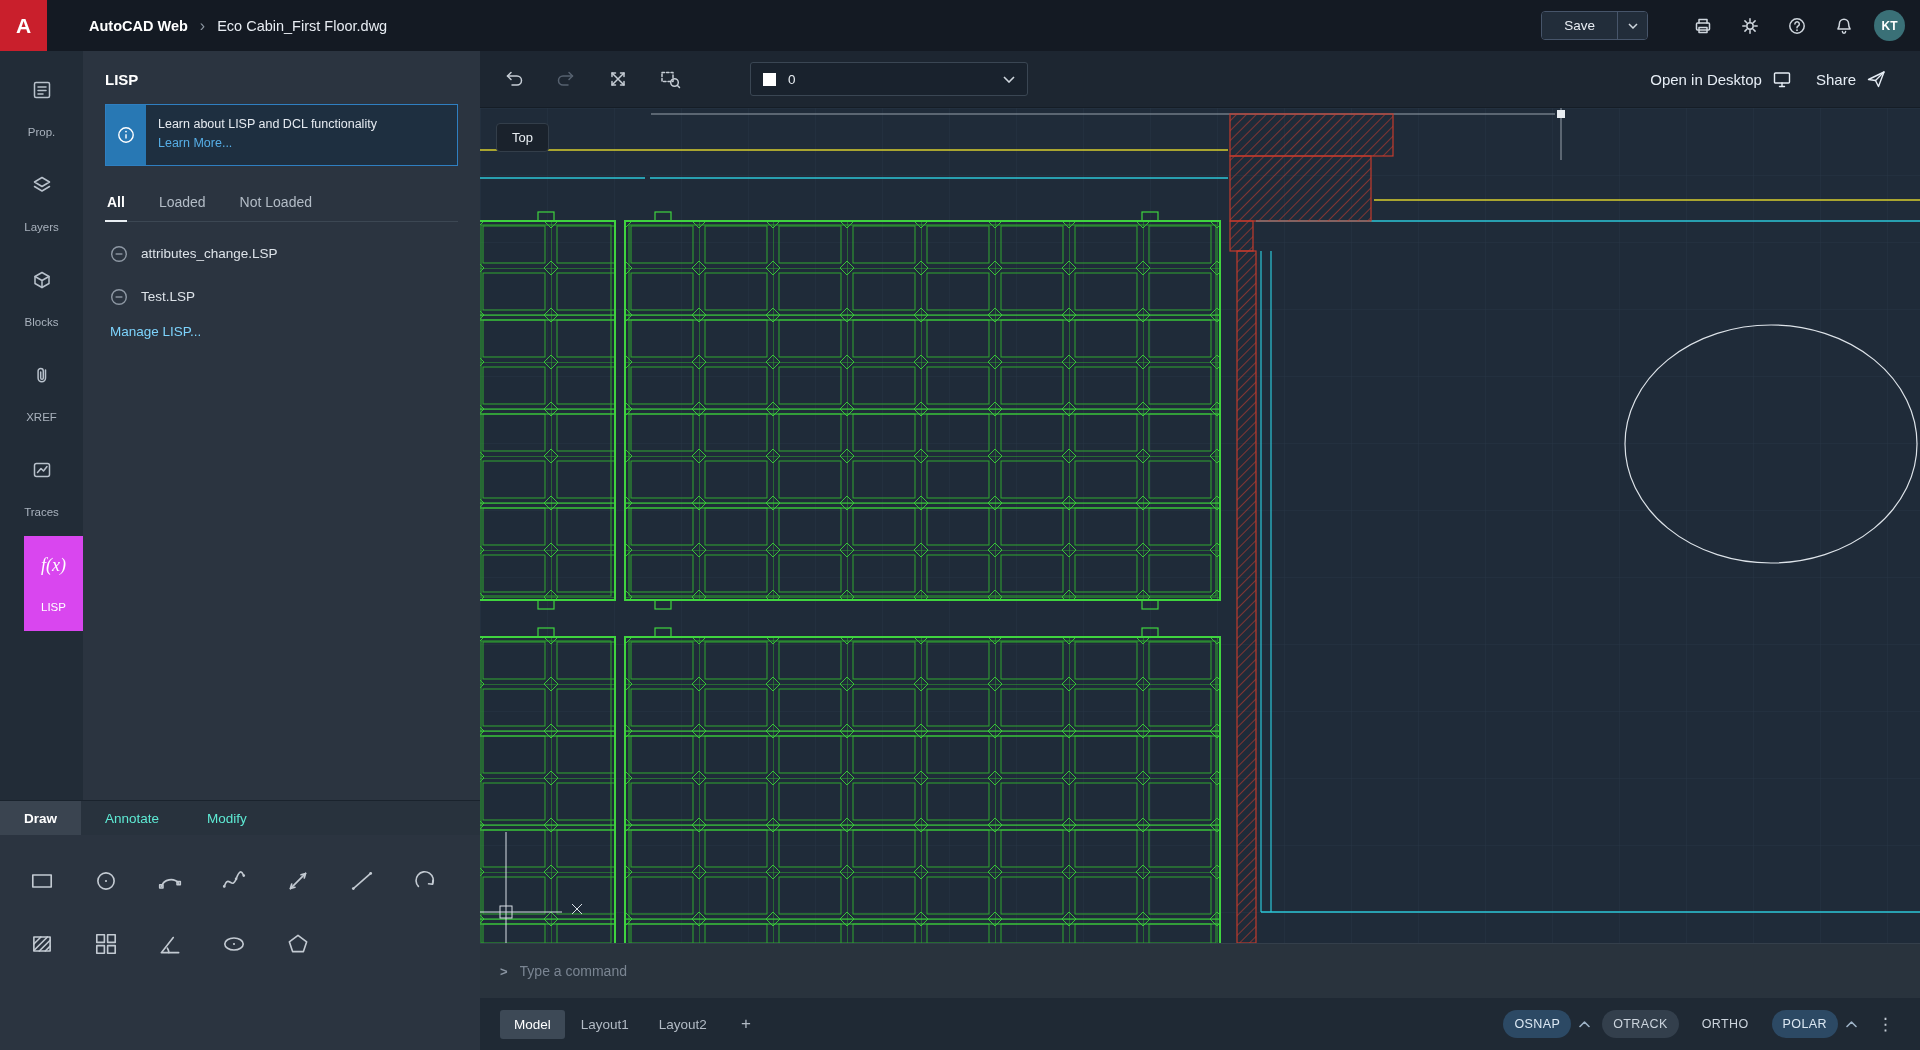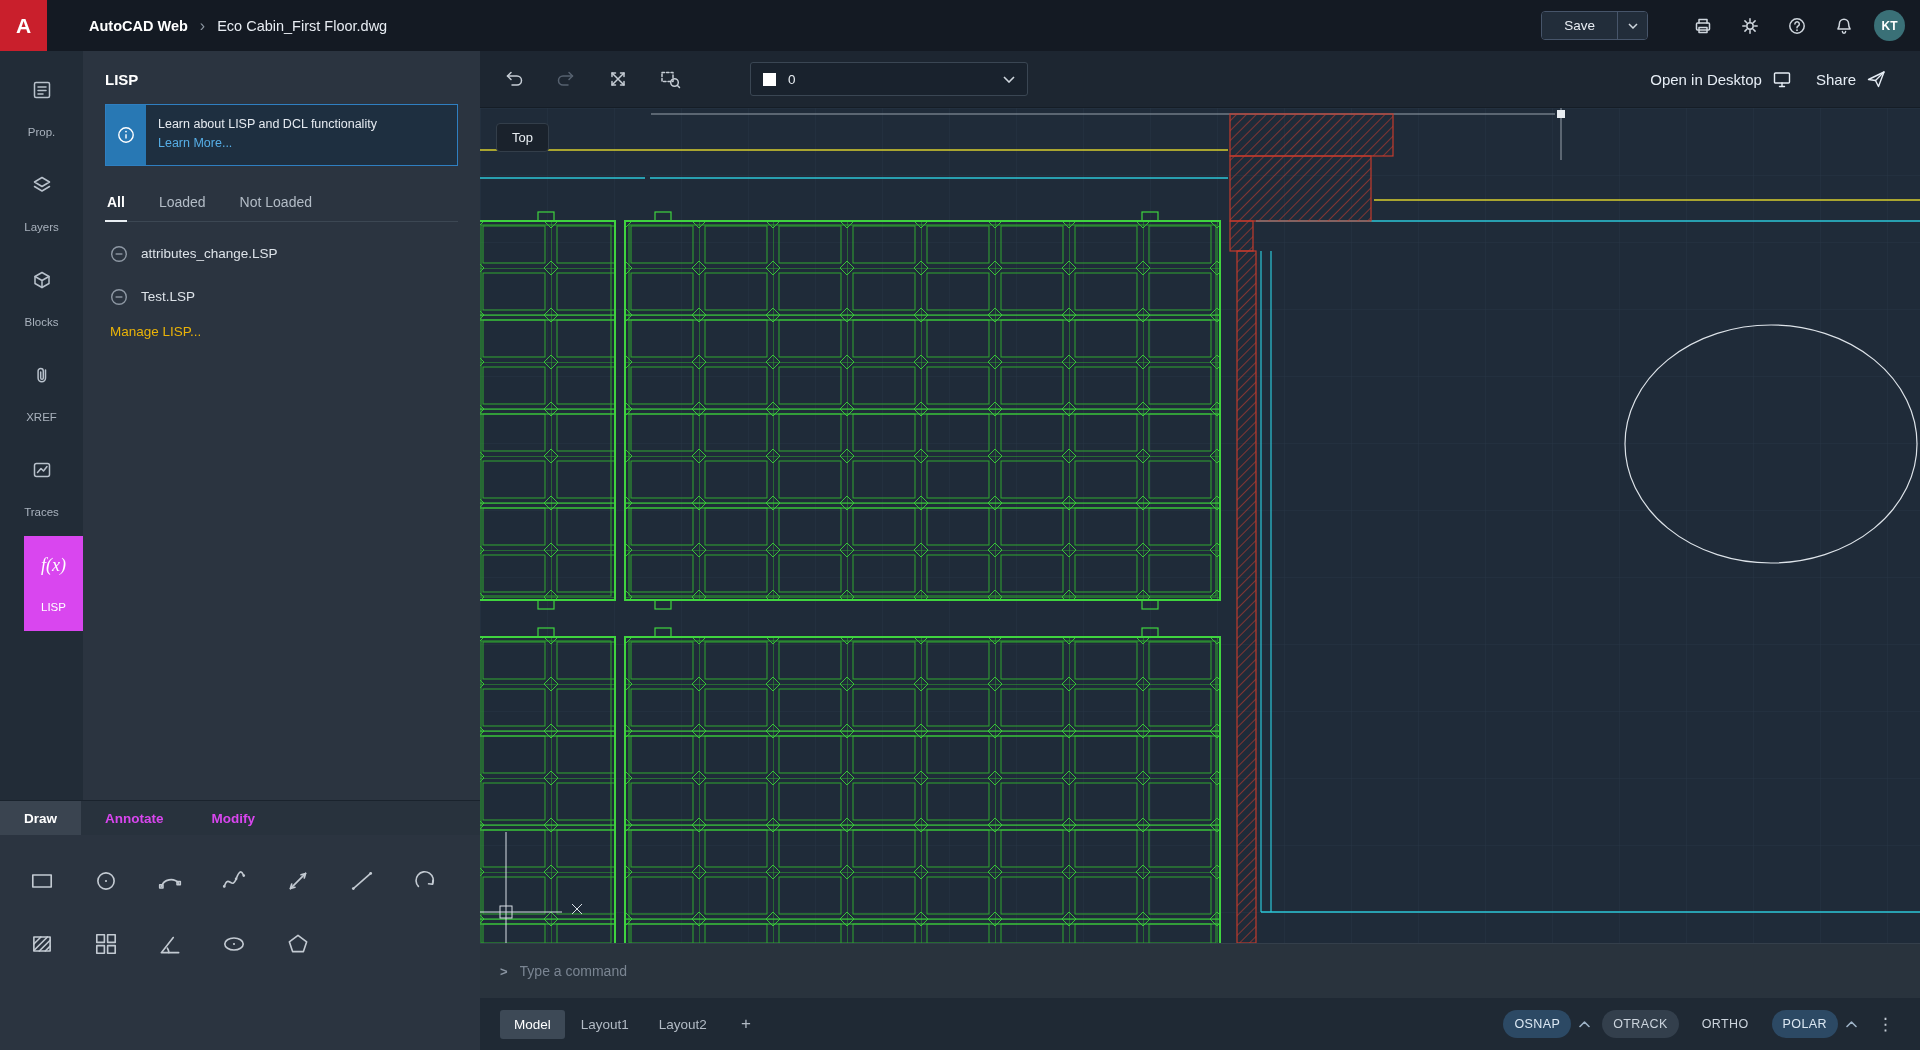--- a/index.html
+++ b/index.html
@@ -43,26 +43,26 @@
   .info-accent svg { stroke:#fff; fill:none; stroke-width:1.4; }
   .info-text { padding:10px 12px; font-size:12.5px; color:#e6ebf1; line-height:1.55; }
   .info-link { color:#56aee6; cursor:pointer; }
   .lisp-tabs { display:flex; gap:30px; margin:18px 22px 0; border-bottom:1px solid #3c4753; }
   .lisp-tab { padding:10px 2px; font-size:14px; color:#b3bcc6; cursor:pointer; }
   .lisp-tab.active { color:#fff; font-weight:bold; border-bottom:2px solid #e9eef3; margin-bottom:-1px; }
   .file-list { margin-top:10px; }
   .file-row { height:43px; display:flex; align-items:center; gap:13px; padding-left:27px;
               font-size:13.5px; color:#dde3e9; cursor:pointer; }
   .file-row svg { stroke:#8e98a4; fill:none; stroke-width:1.4; }
-  .manage-link { margin:6px 0 0 27px; font-size:13.5px; color:#eab308; display:inline-block; cursor:pointer; }
+  .manage-link { margin:6px 0 0 27px; font-size:13.5px; color:#7dd3fc; display:inline-block; cursor:pointer; }
 
   
   .ribbon-tabs { position:absolute; top:800px; left:0; width:532px; height:35px; background:#28323d;
                  display:flex; border-top:1px solid #1a232d; }
-  .ribbon-tab { padding:0 24px; line-height:35px; font-size:13.5px; color:#d946ef; cursor:pointer;font-weight:bold; }
+  .ribbon-tab { padding:0 24px; line-height:35px; font-size:13.5px; color:#5eead4; cursor:pointer; }
   .ribbon-tab.active { background:#3a4450; color:#fff; font-weight:bold; }
   .tools { position:absolute; top:835px; left:0; width:480px; height:215px; background:#2b3440; padding:22px 0 0 18px; }
   .tool-row { display:flex; margin-bottom:15px; }
   .tool-btn { width:48px; height:48px; display:flex; align-items:center; justify-content:center;
               margin-right:16px; cursor:pointer; border-radius:3px; }
   .tool-btn svg { stroke:#c3cad2; fill:none; stroke-width:1.5; stroke-linecap:round; stroke-linejoin:round; }
 
   
   .canvas-toolbar { position:absolute; top:51px; left:480px; width:1440px; height:57px; background:#1d2631;
                     display:flex; align-items:center; padding:0 34px 0 14px; border-bottom:1px solid #151d26; }

